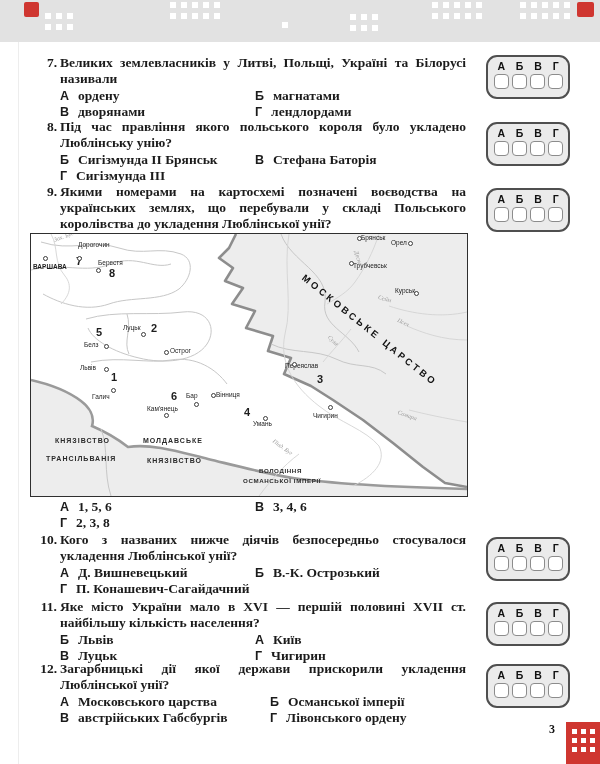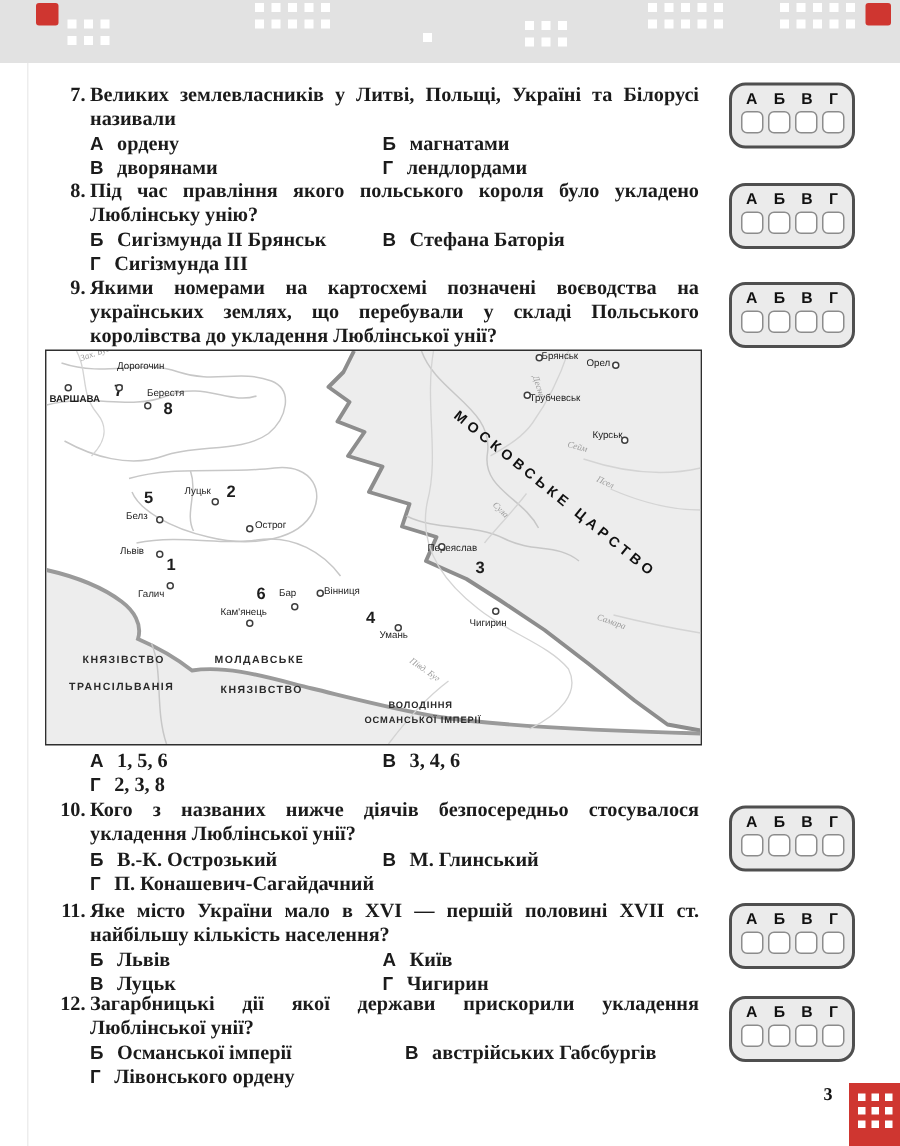--- a/index.html
+++ b/index.html
@@ -246,41 +246,42 @@
       <div class="opt"><span class="olet">А</span><span>1, 5, 6</span></div>
       <div class="opt"><span class="olet">В</span><span>3, 4, 6</span></div>
       <div class="opt"><span class="olet">Г</span><span>2, 3, 8</span></div>
     </div>
   </div>
 
   <div class="question" style="top:532px">
     <span class="qnum">10.</span>
     <p class="qtext">Кого з названих нижче діячів безпосередньо стосувалося укладення Люблінської унії?</p>
     <div class="opts">
+      <div class="opt"><span class="olet">А</span><span>Д. Вишневецький</span></div>
       <div class="opt"><span class="olet">Б</span><span>В.-К. Острозький</span></div>
-      <div class="opt"><span class="olet">В</span><span>М. Глинський</span></div>
       <div class="opt"><span class="olet">Г</span><span>П. Конашевич-Сагайдачний</span></div>
     </div>
   </div>
 
   <div class="question" style="top:599px">
     <span class="qnum">11.</span>
     <p class="qtext">Яке місто України мало в XVI — першій половині XVII ст. найбільшу кількість населення?</p>
     <div class="opts">
       <div class="opt"><span class="olet">Б</span><span>Львів</span></div>
       <div class="opt"><span class="olet">А</span><span>Київ</span></div>
       <div class="opt"><span class="olet">В</span><span>Луцьк</span></div>
       <div class="opt"><span class="olet">Г</span><span>Чигирин</span></div>
     </div>
   </div>
 
   <div class="question" style="top:661px">
     <span class="qnum">12.</span>
     <p class="qtext">Загарбницькі дії якої держави прискорили укладення Люблінської унії?</p>
     <div class="opts" style="grid-template-columns:210px auto">
+      <div class="opt"><span class="olet">А</span><span>Московського царства</span></div>
       <div class="opt"><span class="olet">Б</span><span>Османської імперії</span></div>
       <div class="opt"><span class="olet">В</span><span>австрійських Габсбургів</span></div>
       <div class="opt"><span class="olet">Г</span><span>Лівонського ордену</span></div>
     </div>
   </div>
 
   <div class="abox" style="top:55px">
       <div class="ltrs">
         <span>А</span>
         <span>Б</span>

